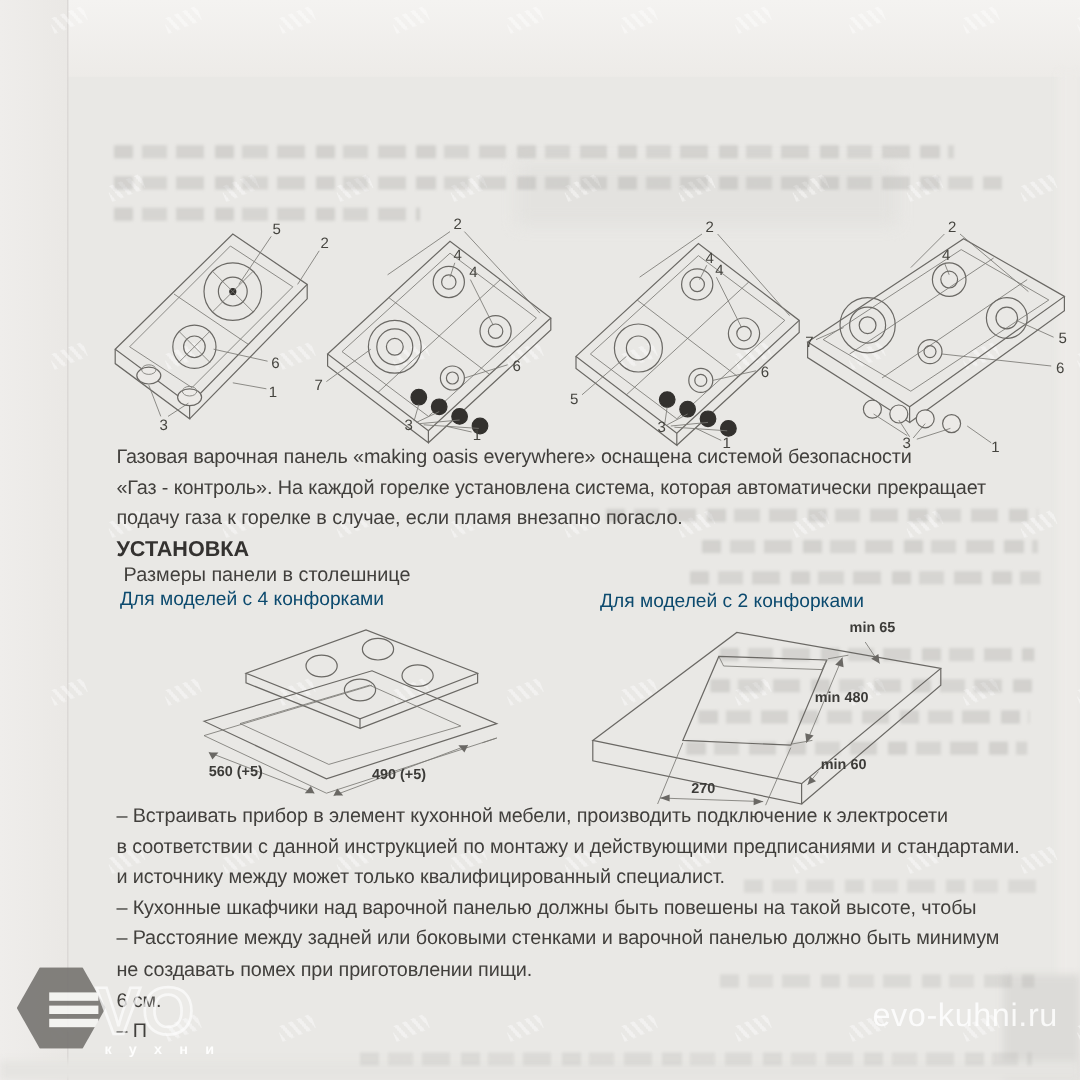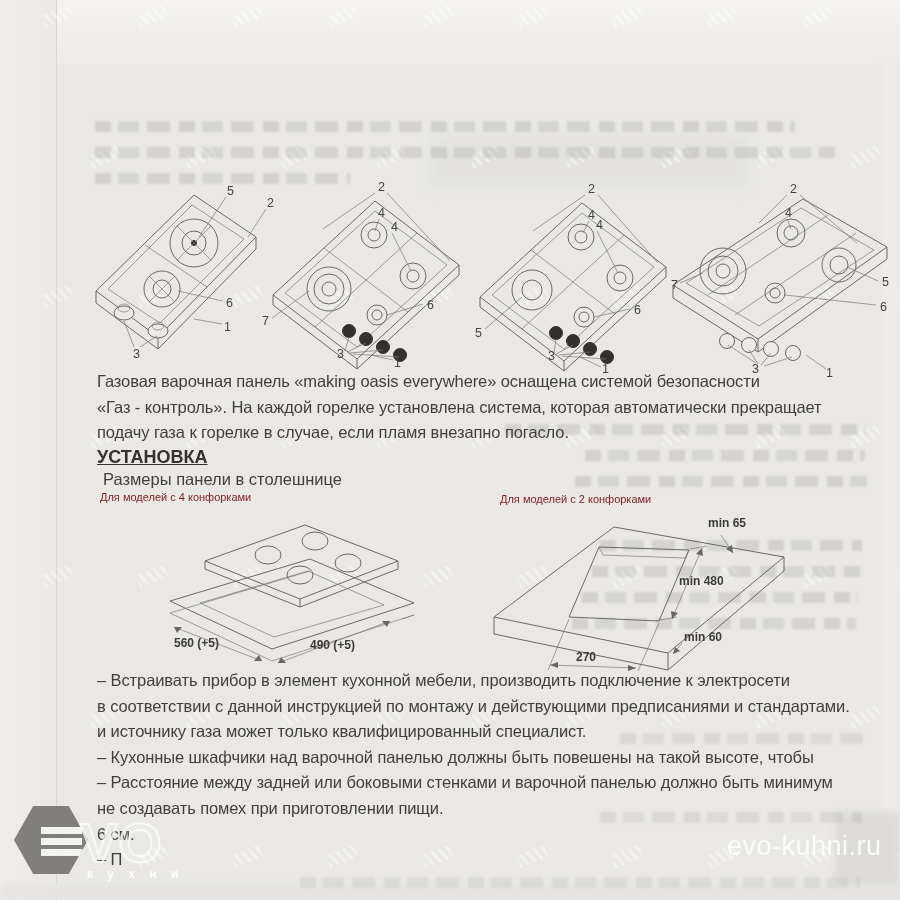--- a/index.html
+++ b/index.html
@@ -19,23 +19,23 @@
     background:repeating-linear-gradient(90deg,
       rgba(150,149,145,.55) 0 16px, rgba(150,149,145,0) 16px 23px,
       rgba(150,149,145,.45) 23px 44px, rgba(150,149,145,0) 44px 52px,
       rgba(150,149,145,.5) 52px 75px, rgba(150,149,145,0) 75px 84px);}
   
   .wm{position:absolute;width:30px;height:13px;transform:rotate(-22deg);opacity:.45;filter:blur(.6px);
       background:repeating-linear-gradient(70deg,rgba(255,255,255,.95) 0 3px,rgba(255,255,255,0) 3px 7px);}
   
   .tblock{position:absolute;color:#413f3c;font-size:16.5px;line-height:25.6px;letter-spacing:-.1px;}
   .tblock div{white-space:nowrap;}
-  #install-heading{position:absolute;left:97px;top:447px;font-size:18px;font-weight:bold;color:#343230;text-decoration:underline;}
+  #install-heading{position:absolute;left:97px;top:447px;font-size:18px;font-weight:bold;color:#343230;}
   #install-sub{position:absolute;left:103px;top:470px;font-size:16.5px;color:#413f3c;}
-  .fig-title{position:absolute;font-size:11px;color:#7f1d1d;white-space:nowrap;}
+  .fig-title{position:absolute;font-size:16px;color:#0c4a6e;white-space:nowrap;}
   
   svg{position:absolute;overflow:visible;}
   .ln{stroke:#6a6864;stroke-width:1;fill:none;}
   .ln-thin{stroke:#7a7874;stroke-width:.7;fill:none;}
   .knob-dark{fill:#33312e;stroke:#33312e;}
   .knob-light{fill:#eceae7;stroke:#6a6864;stroke-width:1;}
   .callout{font-size:12.5px;fill:#45443f;}
   .dim{font-size:12px;font-weight:bold;fill:#3c3b38;}
   .arrow{fill:#6a6864;stroke:none;}
   
@@ -373,21 +373,21 @@
     </g>
     <text class="dim" x="222" y="14">min 65</text>
     <text class="dim" x="193" y="72">min 480</text>
     <text class="dim" x="198" y="128">min 60</text>
     <text class="dim" x="90" y="148">270</text>
   </svg>
 
   <div class="tblock" style="left:97px;top:668px">
     <div>– Встраивать прибор в элемент кухонной мебели, производить подключение к электросети</div>
     <div>в соответствии с данной инструкцией по монтажу и действующими предписаниями и стандартами.</div>
-    <div>и источнику газа может только квалифицированный специалист.</div>
+    <div>и источнику между может только квалифицированный специалист.</div>
     <div>– Кухонные шкафчики над варочной панелью должны быть повешены на такой высоте, чтобы</div>
     <div>– Расстояние между задней или боковыми стенками и варочной панелью должно быть минимум</div>
     <div>не создавать помех при приготовлении пищи.</div>
     <div>6 см.</div>
     <div>– П</div>
   </div>
 
   <div id="evo-hex">
     <div class="hex-bar" style="top:31%"></div>
     <div class="hex-bar" style="top:47%"></div>

